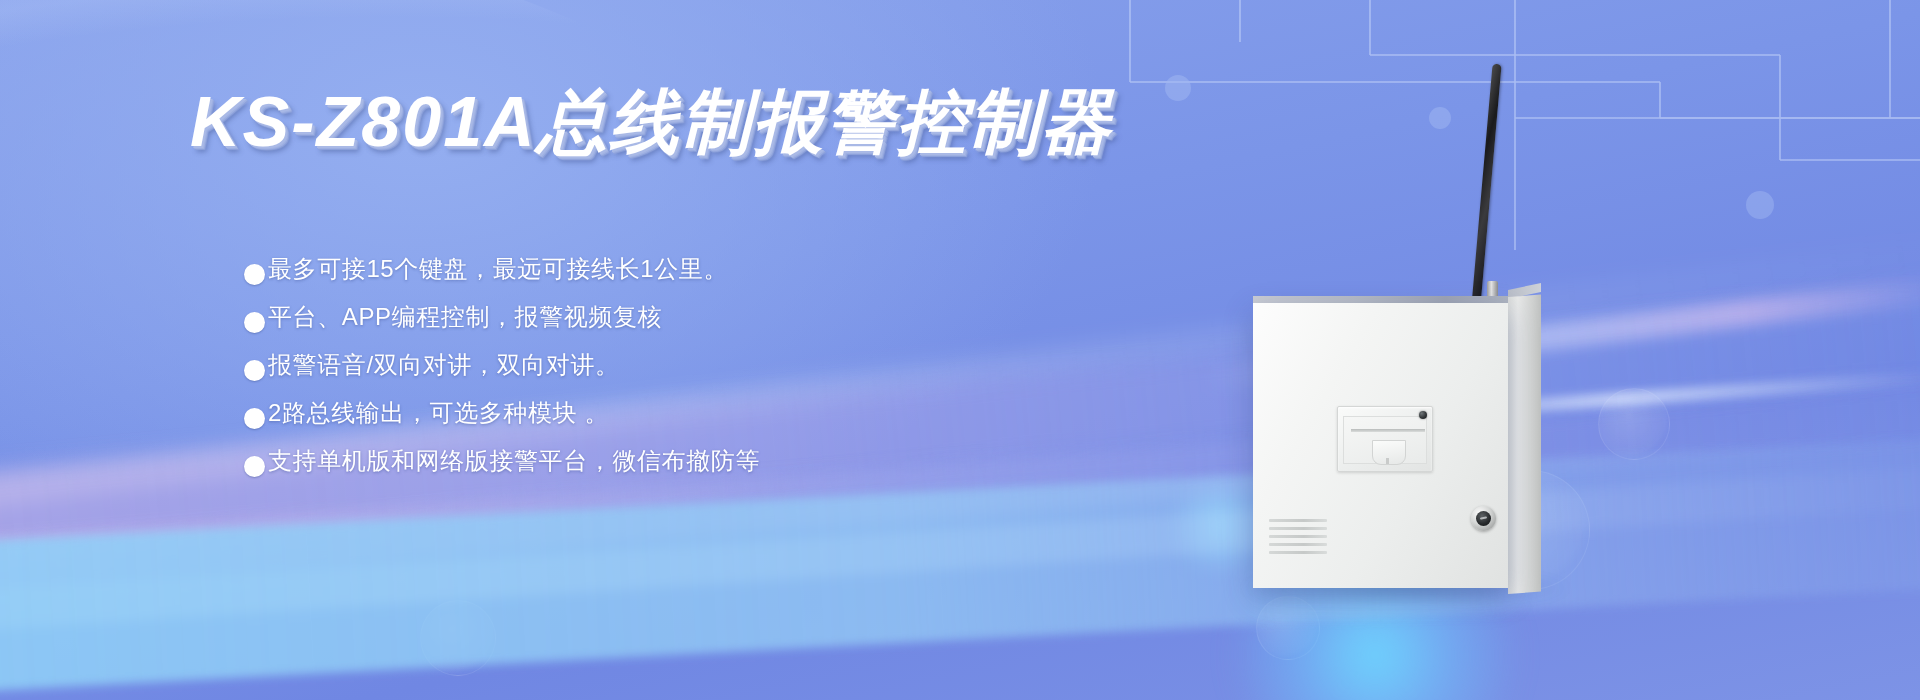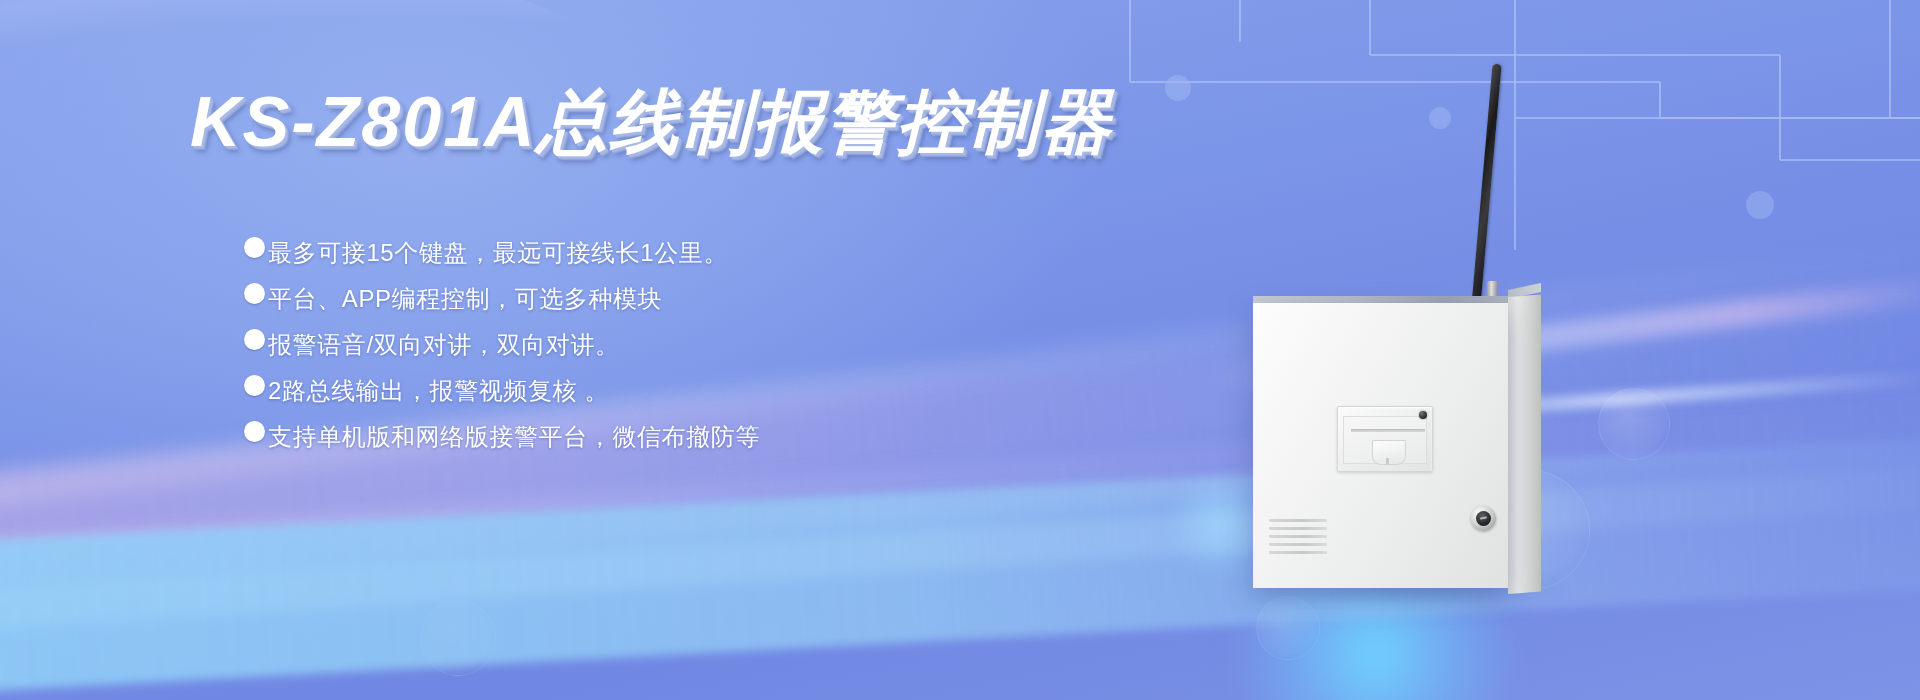--- a/index.html
+++ b/index.html
@@ -74,21 +74,21 @@
     position:absolute;left:190px;top:76px;
     font-size:70px;font-weight:bold;font-style:italic;
     letter-spacing:2px;color:#ffffff;white-space:nowrap;
     text-shadow:
       2px 2px 0 #a9b9e6, 3px 3px 0 #9eb0e2, 4px 4px 1px #8fa3dc,
       5px 6px 5px rgba(60,80,140,.45);
   }
 
   
   .features{position:absolute;left:244px;top:237px;}
-  .feat{display:flex;align-items:flex-start;margin-bottom:14px;}
+  .feat{display:flex;align-items:flex-end;margin-bottom:14px;margin-top:16px;}
   .feat .dot{
     width:21px;height:21px;border-radius:50%;background:#ffffff;
     flex:0 0 auto;margin-right:3px;
     box-shadow:0 1px 2px rgba(40,60,120,.35);
   }
   .feat .txt{
     font-size:24px;color:#ffffff;letter-spacing:.6px;white-space:nowrap;
     text-shadow:0 1px 3px rgba(45,65,130,.45);
   }
 
@@ -197,29 +197,29 @@
 
   <div class="title">KS-Z801A总线制报警控制器</div>
 
   <div class="features">
     <div class="feat">
       <span class="dot"></span>
       <span class="txt">最多可接15个键盘，最远可接线长1公里。</span>
     </div>
     <div class="feat">
       <span class="dot"></span>
-      <span class="txt">平台、APP编程控制，可选多种模块</span>
+      <span class="txt">平台、APP编程控制，报警视频复核</span>
     </div>
     <div class="feat">
       <span class="dot"></span>
       <span class="txt">报警语音/双向对讲，双向对讲。</span>
     </div>
     <div class="feat">
       <span class="dot"></span>
-      <span class="txt">2路总线输出，报警视频复核 。</span>
+      <span class="txt">2路总线输出，可选多种模块 。</span>
     </div>
     <div class="feat">
       <span class="dot"></span>
       <span class="txt">支持单机版和网络版接警平台，微信布撤防等</span>
     </div>
   </div>
 
   <div class="shadow"></div>
   <div class="device">
     <div class="antenna"></div>

